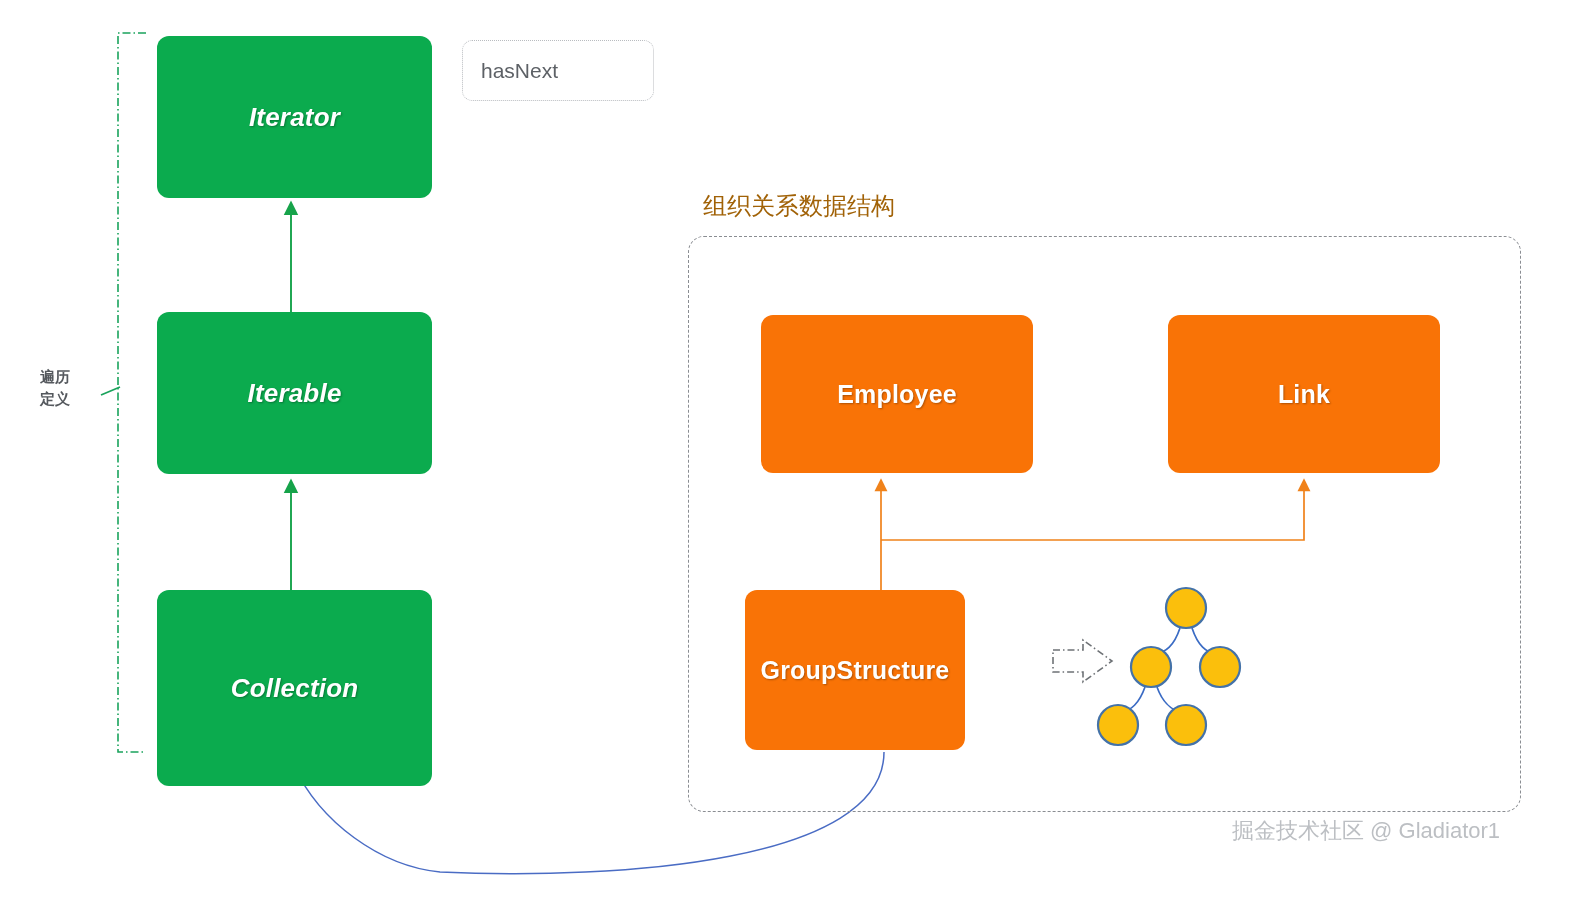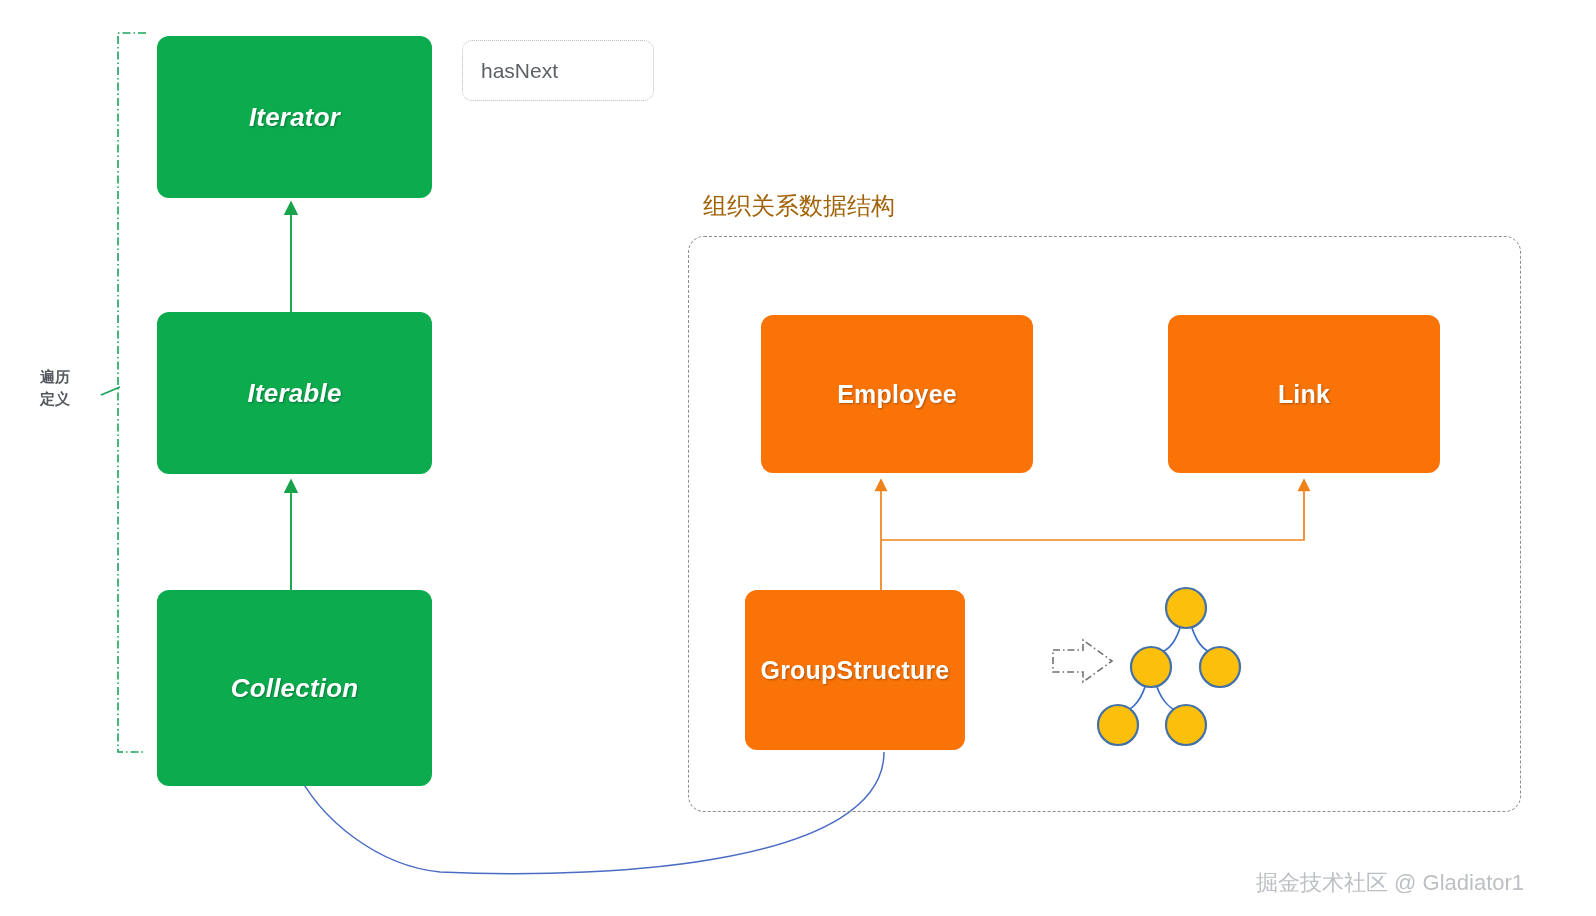--- a/index.html
+++ b/index.html
@@ -154,15 +154,15 @@
   <div class="group-title" style="left:703px; top:190px;">组织关系数据结构</div>
 
   <div class="group-box" style="left:688px; top:236px; width:833px; height:576px;"></div>
 
   <div class="node orange" style="left:745px; top:315px; width:272px; height:158px; font-size:25px;margin-left:16px;">Employee</div>
 
   <div class="node orange" style="left:1168px; top:315px; width:272px; height:158px; font-size:25px;">Link</div>
 
   <div class="node orange" style="left:745px; top:590px; width:220px; height:160px; font-size:25px;">GroupStructure</div>
 
-  <div class="watermark" style="left:1232px; top:868px;margin-left:24px;">掘金技术社区 @ Gladiator1</div>
+  <div class="watermark" style="left:1232px; top:816px;">掘金技术社区 @ Gladiator1</div>
 
 </div>
 
 </body></html>

